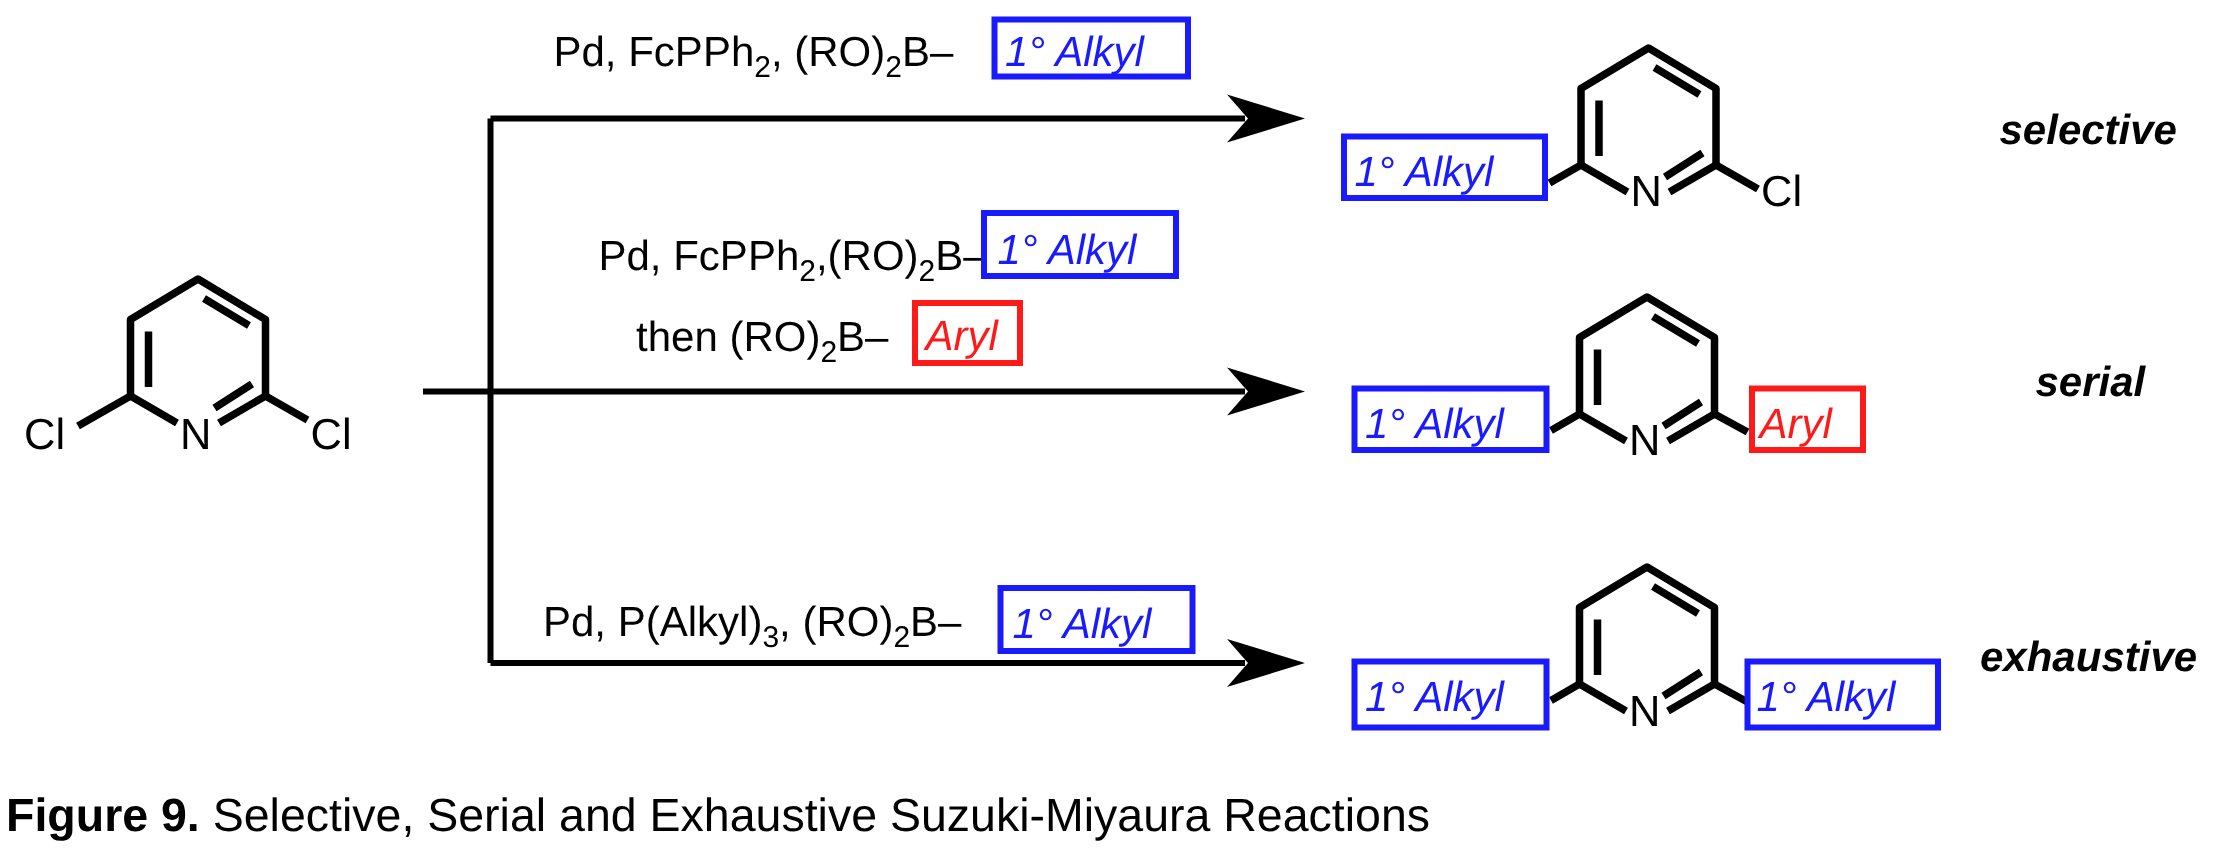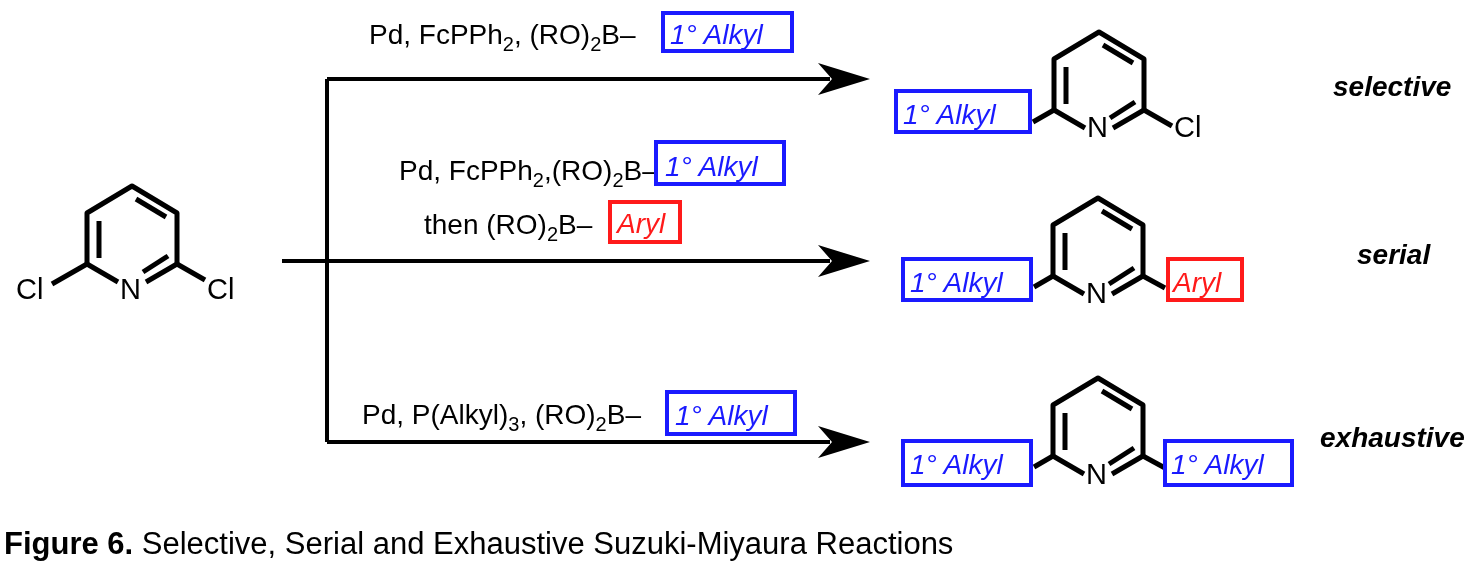--- a/index.html
+++ b/index.html
@@ -100,13 +100,13 @@
     <text class="atom" x="1086" y="484">N</text>
     <rect x="1165" y="441" width="127" height="44" fill="none" stroke="#1a1aff" stroke-width="4"></rect>
     <text class="boxtxt" x="1171" y="474" fill="#1a1aff">1° Alkyl</text>
   </g>
 
   <text class="sel" x="1333" y="96">selective</text>
   <text class="sel" x="1357" y="264">serial</text>
   <text class="sel" x="1320" y="447">exhaustive</text>
 </svg>
 
-<div class="caption"><b>Figure 6.</b><span> Selective, Serial and Exhaustive Suzuki-Miyaura Reactions</span></div>
+<div class="caption"><b>Figure 9.</b><span> Selective, Serial and Exhaustive Suzuki-Miyaura Reactions</span></div>
 
 </body></html>

